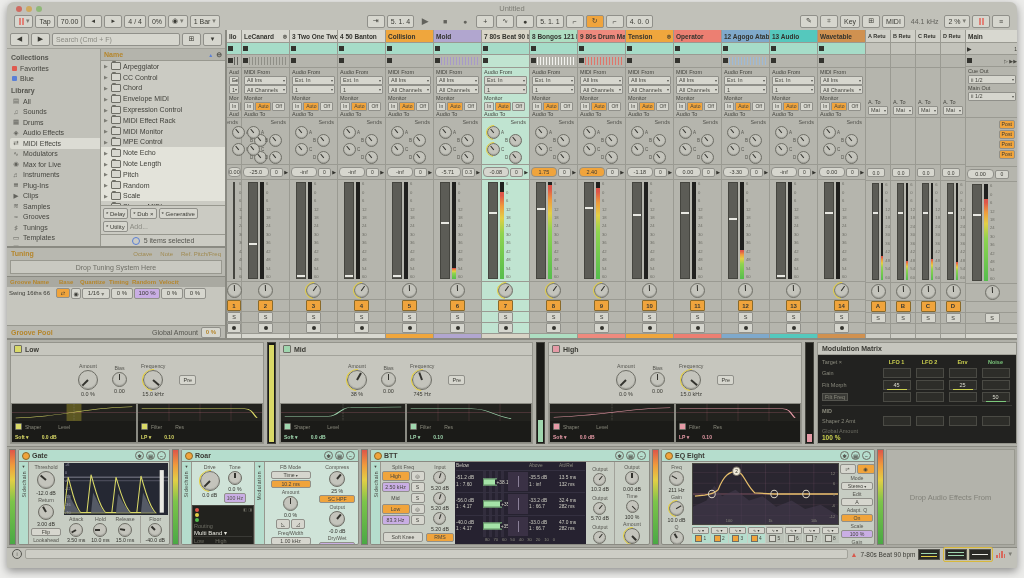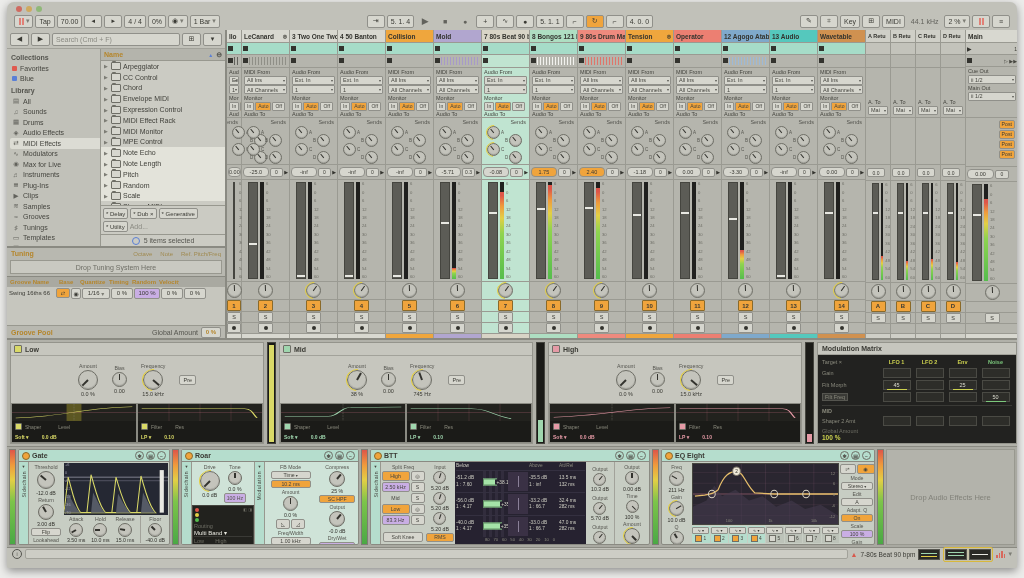--- a/index.html
+++ b/index.html
@@ -187,20 +187,21 @@
   .rbars i{width:1.5px;background:#d8685c}
 </style>
 </head>
 <body>
 
 <div id="window">
   <div class="titlebar">
     <span class="tl r"></span>
     <span class="tl y"></span>
     <span class="tl g"></span>
+    <div class="wtitle">Untitled</div>
   </div>
 
   <div class="toolbar">
     <span class="tbx"><i class="lbar"></i><i class="lbar"></i>&nbsp;<span class="dim">▾</span></span>
     <span class="tbx">Tap</span>
     <span class="tbx">70.00</span>
     <span class="tbx">◂</span>
     <span class="tbx">▸</span>
     <span class="tbx">4 / 4</span>
     <span class="tbx">0%</span>
@@ -2857,21 +2858,21 @@
           <span class="chip or" style="width:26px">On</span>
           <span class="dlab">Scale</span>
           <span class="chip pu" style="width:26px">100 %</span>
           <span class="dlab">Gain</span>
 
         </div>
       </div>
     </div>
     <div class="dmeter"></div>
 
-    <div class="dropzone">Drop Audio Effects Here</div>
+    <div class="dropzone">Drop Audio Effects From</div>
   </div>
 
   <div id="statusbar">
     <span class="infoc">i</span>
     <span class="stbox"></span>
     <span style="color:#d8584c;font-size:7px">▲</span>
     <span style="font-size:6.5px">7-80s Beat 90 bpm</span>
     <span class="thumb">
         <i style="top:3px"></i>
         <i style="top:6px;background:#e3cf45"></i>

